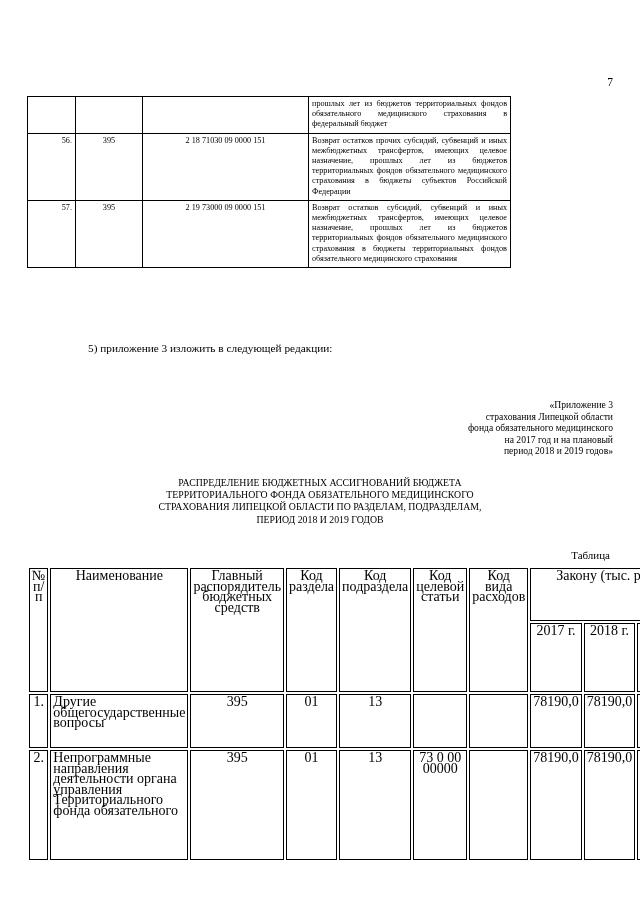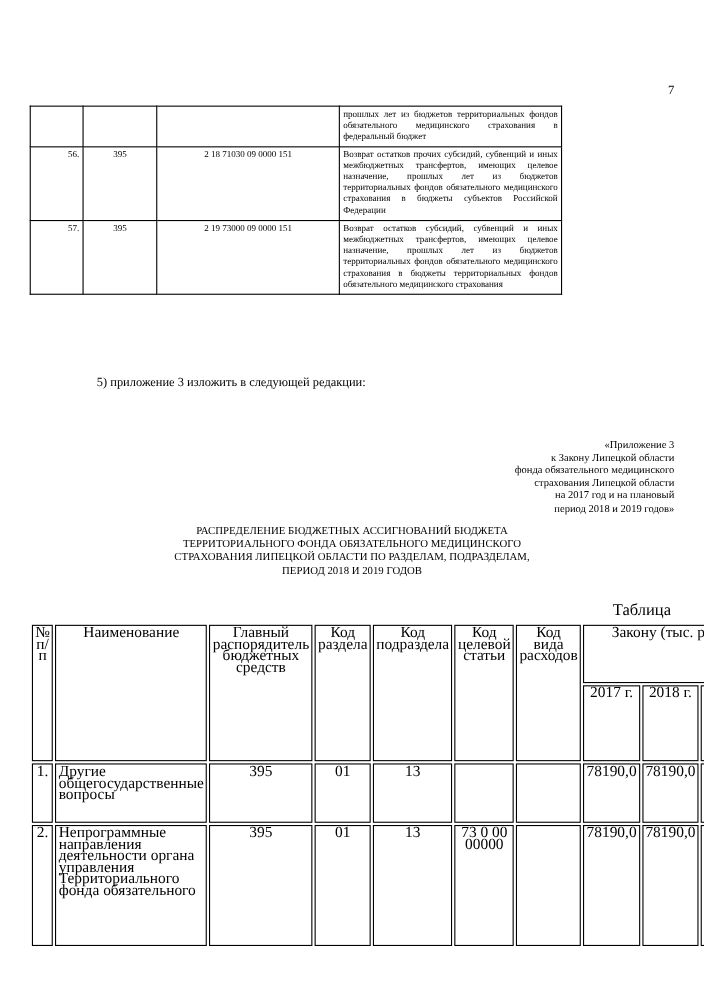--- a/index.html
+++ b/index.html
@@ -88,21 +88,21 @@
     text-align: center;
     font-size: 9.8px;
     line-height: 12.2px;
   }
 
   
   .table-label {
     position: absolute;
     right: 30px;
     top: 550px;
-    font-size: 15px;
+    font-size: 11px;
     line-height: 11px;
     text-align: right;
   }
 
   
   #table-main {
     position: absolute;
     left: 27px;
     top: 566px;
     width: 586px;
@@ -166,23 +166,22 @@
         <td class="c-code">2 19 73000 09 0000 151</td>
         <td class="c-desc">Возврат остатков субсидий, субвенций и иных межбюджетных трансфертов, имеющих целевое назначение, прошлых лет из бюджетов территориальных фондов обязательного медицинского страхования в бюджеты территориальных фондов обязательного медицинского страхования</td>
       </tr>
     </tbody>
   </table>
 
   <div class="intro-line">5) приложение 3 изложить в следующей редакции:</div>
 
   <div class="appendix-ref">
     <div>«Приложение 3</div>
-    <div>к Закону Липецкой области</div>
+    <div>страхования Липецкой области</div>
     <div>фонда обязательного медицинского</div>
-    <div>страхования Липецкой области</div>
     <div>на 2017 год и на плановый</div>
     <div>период 2018 и 2019 годов»</div>
   </div>
 
   <div class="doc-title">
     <div>РАСПРЕДЕЛЕНИЕ БЮДЖЕТНЫХ АССИГНОВАНИЙ БЮДЖЕТА</div>
     <div>ТЕРРИТОРИАЛЬНОГО ФОНДА ОБЯЗАТЕЛЬНОГО МЕДИЦИНСКОГО</div>
     <div>СТРАХОВАНИЯ ЛИПЕЦКОЙ ОБЛАСТИ ПО РАЗДЕЛАМ, ПОДРАЗДЕЛАМ,</div>
     <div>ПЕРИОД 2018 И 2019 ГОДОВ</div>
   </div>

